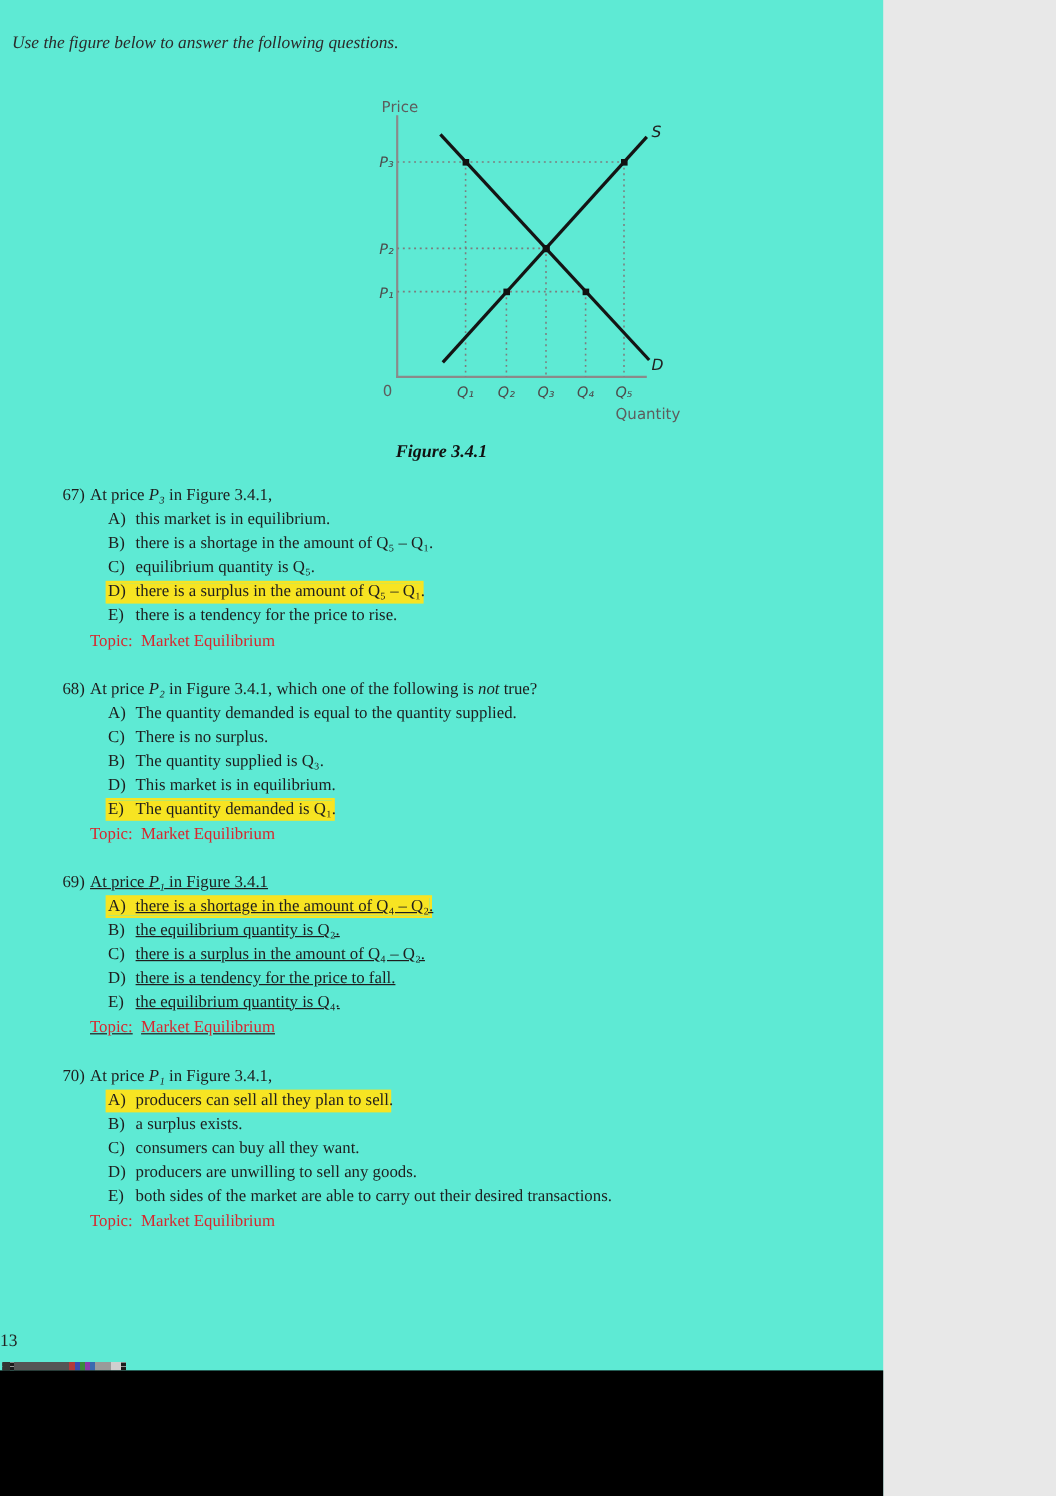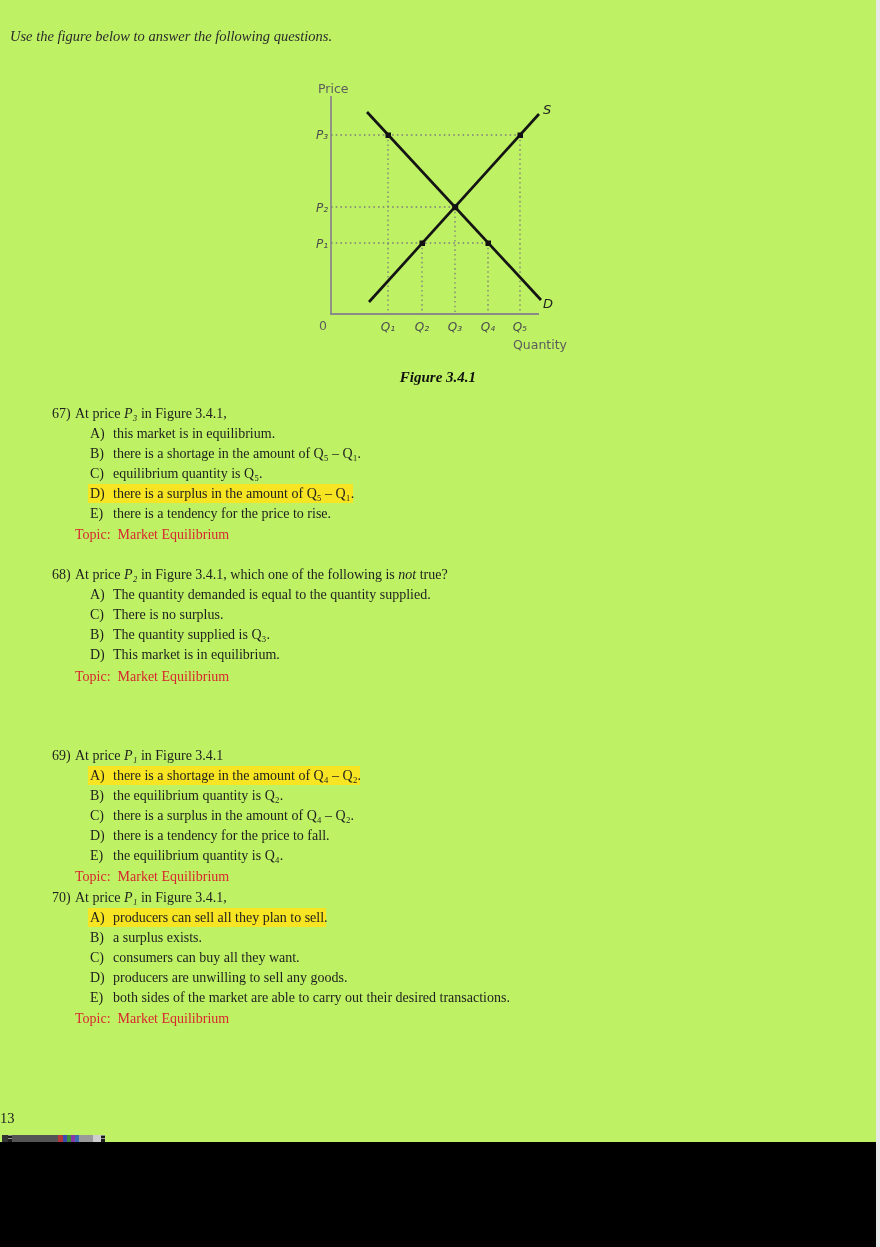--- a/index.html
+++ b/index.html
@@ -1,22 +1,23 @@
 <!DOCTYPE html>
 <html><head>
 <meta charset="utf-8">
 <style>
   html,body{margin:0;padding:0;background:#e8e8e8;}
   .page{
     position:relative;
-    width:876px;height:1247px;
-    background:#bef264;
+    width:708px;height:1247px;
+    background:#5eead4;
     font-family:"Liberation Serif","DejaVu Serif",serif;
     color:#1e1e1e;
     overflow:hidden;
+    padding-left:28px;
   }
   .intro{
     position:absolute;left:10px;top:28px;
     font-style:italic;font-size:14.5px;color:#2b2b2b;
   }
   
   .fig-wrap{position:absolute;left:315px;top:82px;width:262px;height:275px;}
   .fig-wrap svg{display:block;}
   .fig-sans{font-family:"DejaVu Sans","Liberation Sans",sans-serif;}
   .caption{
@@ -28,21 +29,21 @@
   .q-head{white-space:nowrap;}
   .q-num{display:inline-block;min-width:23px;}
   .q-var,.q-it{font-style:italic;}
   .opts{margin-left:38px;}
   .opt{white-space:nowrap;}
   .opt-label{display:inline-block;min-width:23px;}
   .opt-main{display:inline;}
   .opt-main.hl{background:#f7e422;box-shadow:0 0 0 2px #f7e422;}
   .topic{margin-left:23px;margin-top:2px;color:#d8272e;white-space:nowrap;}
   .topic-text{margin-left:7px;text-align:center;}
-  .q67{top:404px;} .q68{top:565px;} .q69{top:746px;} .q70{top:888px;}
+  .q67{top:404px;} .q68{top:565px;} .q69{top:726px;text-decoration:underline;} .q70{top:888px;}
   
   .page-number{
     position:absolute;left:0;right:0;top:1110px;
     font-size:14.5px;color:#222;
   }
   .scan-strip{
     position:absolute;left:2px;top:1135px;width:103px;height:7px;
     background:
       linear-gradient(90deg,
         #333 0 6px, #0000 6px 10px,
@@ -128,20 +129,21 @@
 
   <div class="q q68">
     <div class="q-head">
       <span class="q-num">68)</span><span>At price </span><span class="q-var">P₂</span><span> in Figure 3.4.1, which one of the following is </span><span class="q-it">not</span><span> true?</span>
     </div>
     <div class="opts">
       <div class="opt"><span class="opt-main"><span class="opt-label">A)</span><span>The quantity demanded is equal to the quantity supplied.</span></span><span></span></div>
       <div class="opt"><span class="opt-main"><span class="opt-label">C)</span><span>There is no surplus.</span></span><span></span></div>
       <div class="opt"><span class="opt-main"><span class="opt-label">B)</span><span>The quantity supplied is Q₃.</span></span><span></span></div>
       <div class="opt"><span class="opt-main"><span class="opt-label">D)</span><span>This market is in equilibrium.</span></span><span></span></div>
+      <div class="opt"><span class="opt-main hl"><span class="opt-label">E)</span><span>The quantity demanded is Q₁</span></span><span>.</span></div>
     </div>
     <div class="topic"><span>Topic:</span><span class="topic-text">Market Equilibrium</span></div>
   </div>
 
   <div class="q q69">
     <div class="q-head">
       <span class="q-num">69)</span><span>At price </span><span class="q-var">P₁</span><span> in Figure 3.4.1</span><span class="q-it"></span><span></span>
     </div>
     <div class="opts">
       <div class="opt"><span class="opt-main hl"><span class="opt-label">A)</span><span>there is a shortage in the amount of Q₄ – Q₂</span></span><span>.</span></div>

